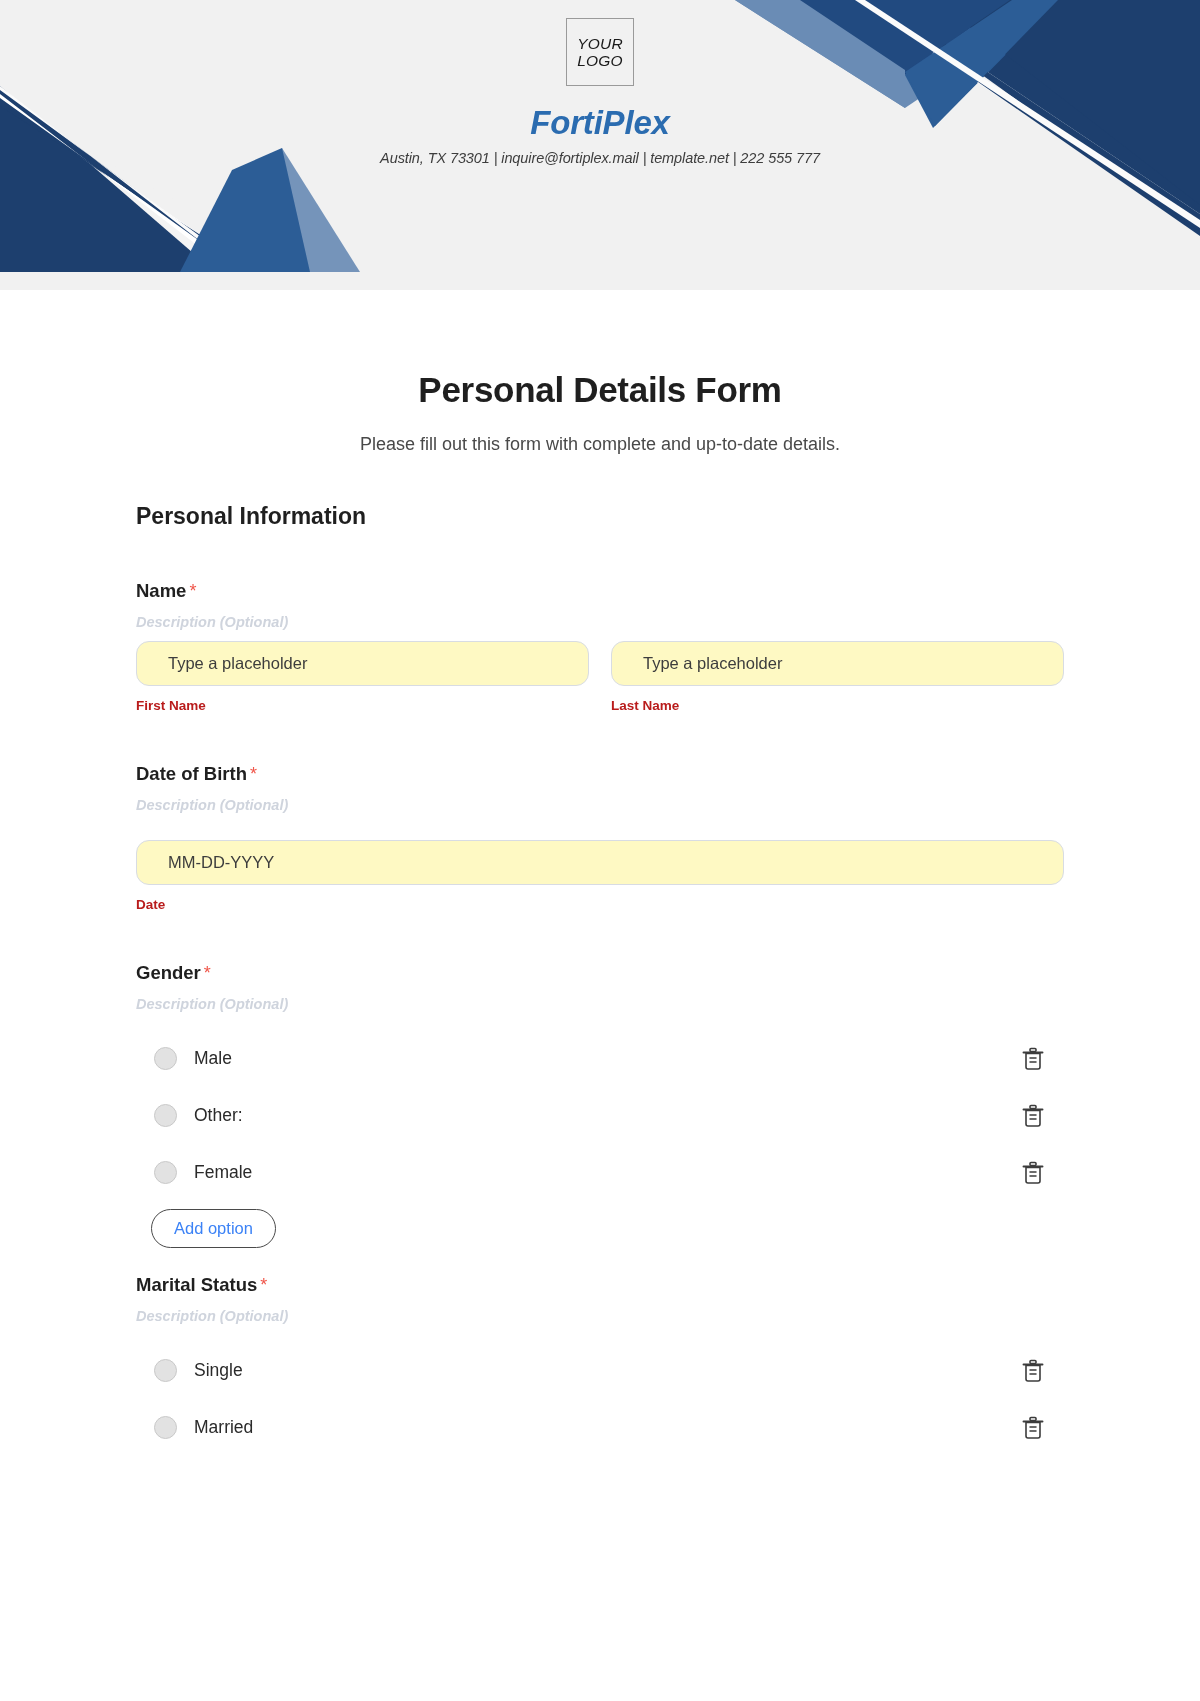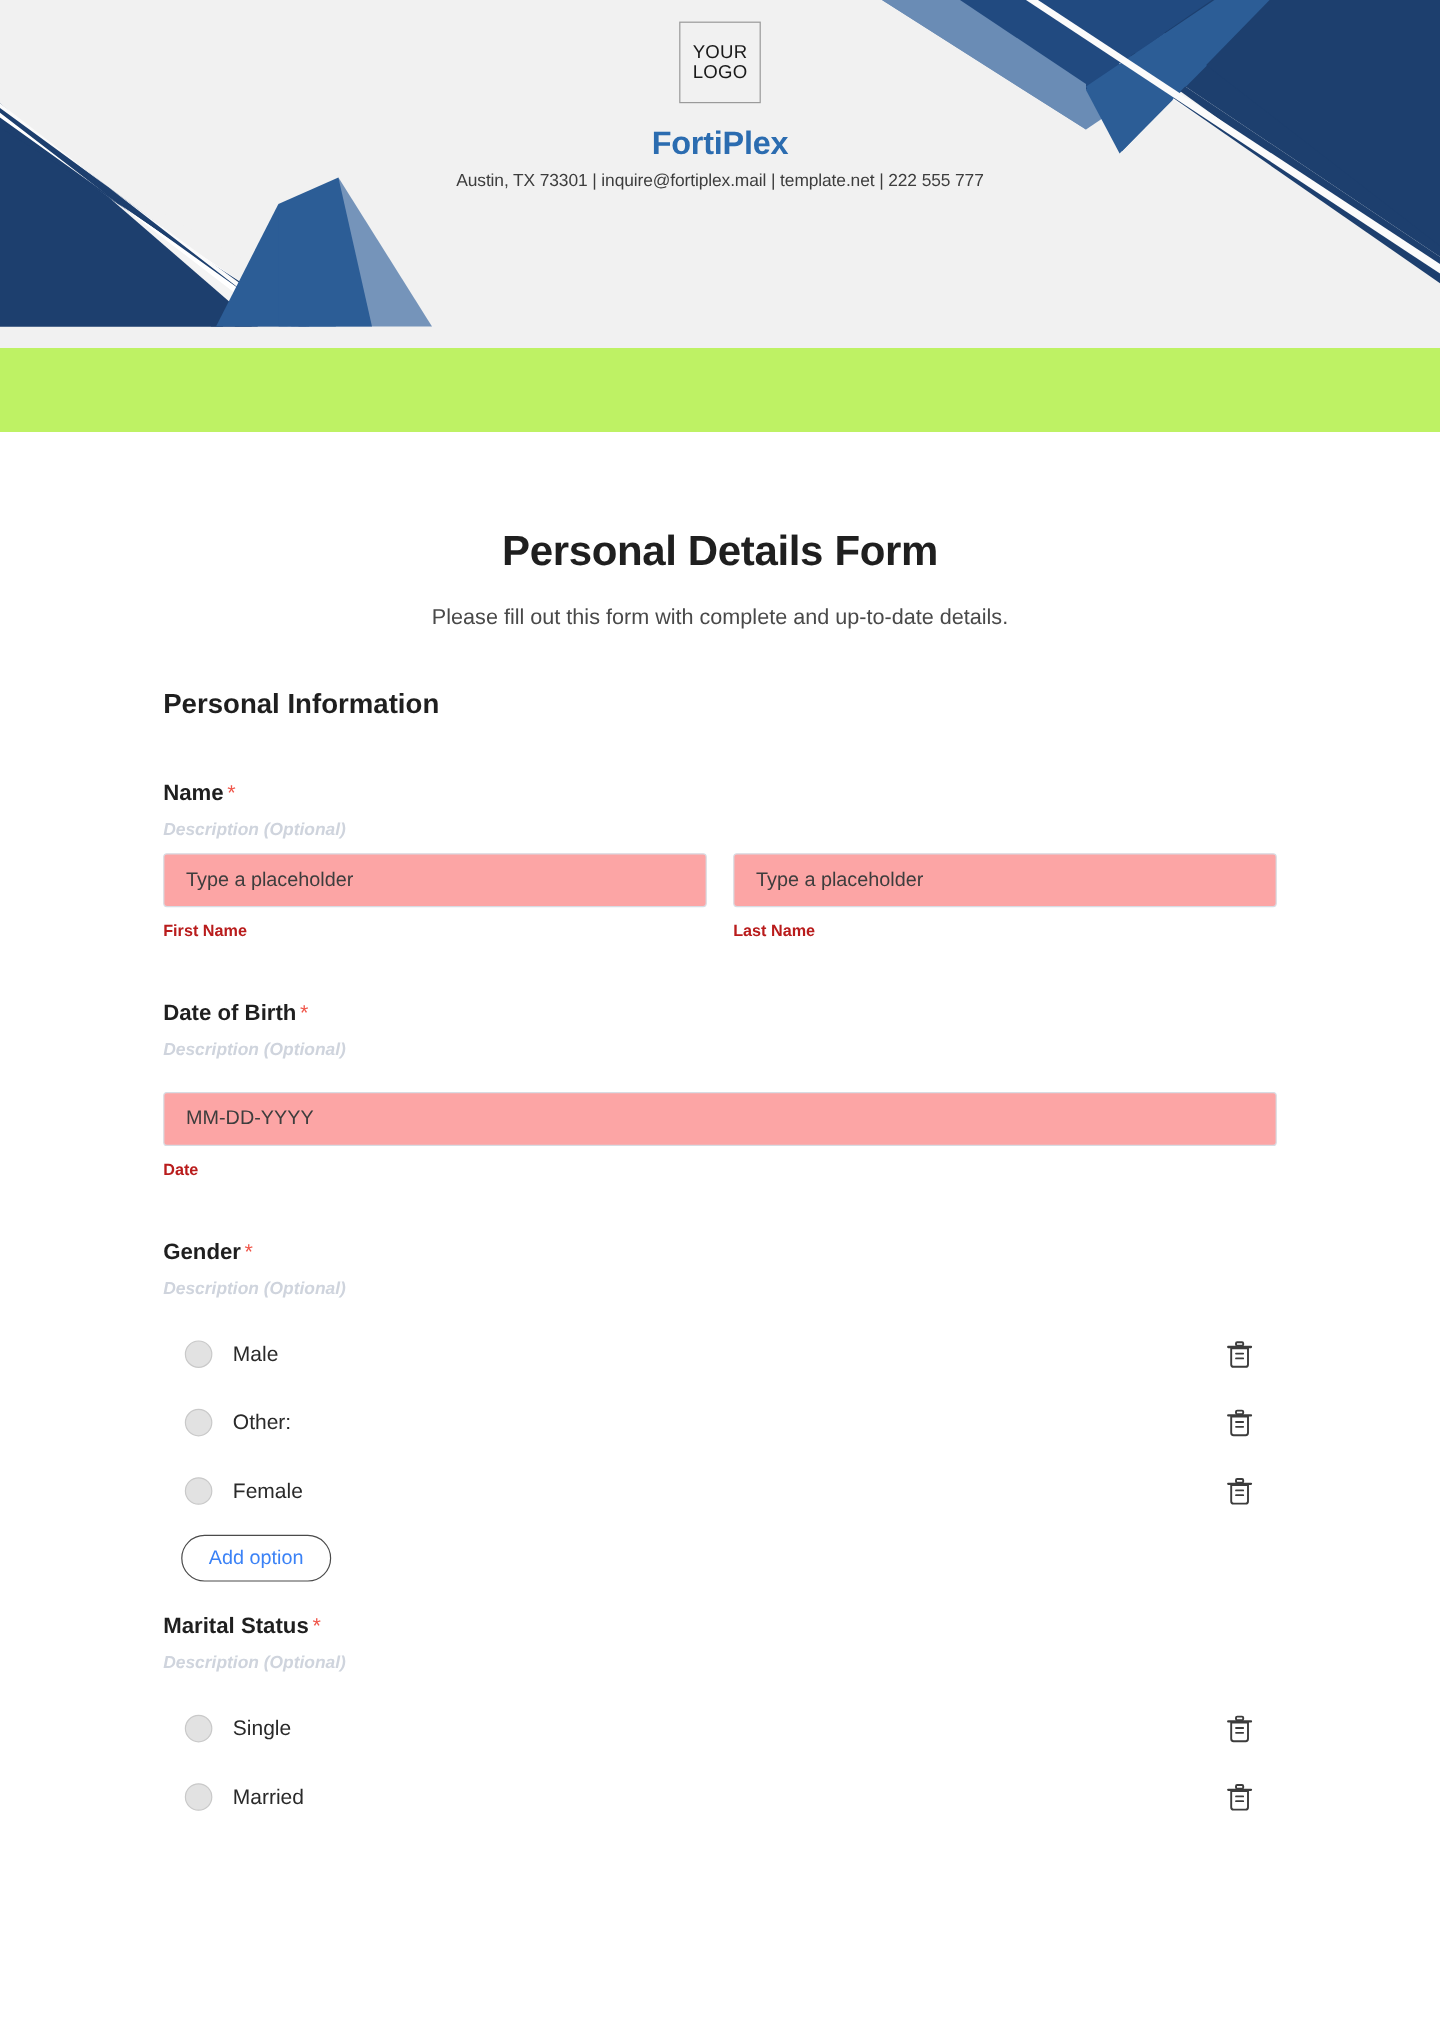--- a/index.html
+++ b/index.html
@@ -9,23 +9,24 @@
     height: 1701px;
     background: #ffffff;
     font-family: "Liberation Sans", sans-serif;
     overflow: hidden;
   }
 
   
   .header {
     position: relative;
     width: 1200px;
-    height: 360px;
+    height: 290px;
     background: #bef264;
     overflow: hidden;
+    font-style: italic;
   }
 
   .header-svg {
     position: absolute;
     top: 0; left: 0;
     width: 1200px;
     height: 290px;
     display: block;
   }
 
@@ -52,21 +53,21 @@
   .logo-box span {
     display: block;
     font-size: 15.5px;
     letter-spacing: .2px;
     color: #1a1a1a;
     font-family: "Liberation Sans", sans-serif;
   }
 
   .company-name {
     margin-top: 18px;
-    font-size: 27px;
+    font-size: 33px;
     font-weight: bold;
     color: #2b6cb0;
     letter-spacing: -0.2px;
   }
 
   .company-contact {
     margin-top: 8px;
     font-size: 14.5px;
     color: #3d3d3d;
     letter-spacing: -0.1px;
@@ -129,25 +130,25 @@
   .input-row {
     display: flex;
     gap: 22px;
     margin-top: 11px;
   }
 
   .text-input {
     flex: 1 1 0;
     height: 45px;
     border: 1px solid #d8dce3;
-    border-radius: 3px;
-    background: #fca5a5;
+    border-radius: 13px;
+    background: #fef9c3;
     font-size: 16.5px;
     color: #3d3d3d;
-    padding: 0 18px;
+    padding: 0 31px;
     font-family: "Liberation Sans", sans-serif;
     outline: none;
   }
   .text-input::placeholder { color: #3d3d3d; opacity: 1; }
 
   .sub-label-row {
     display: flex;
     gap: 22px;
     margin-top: 12px;
   }

